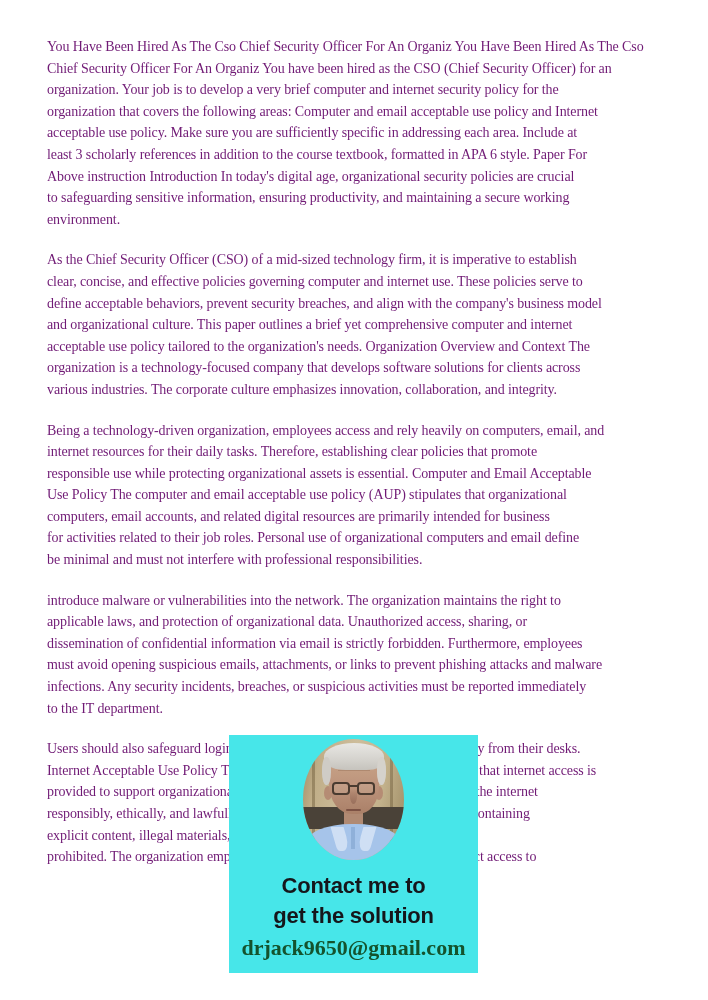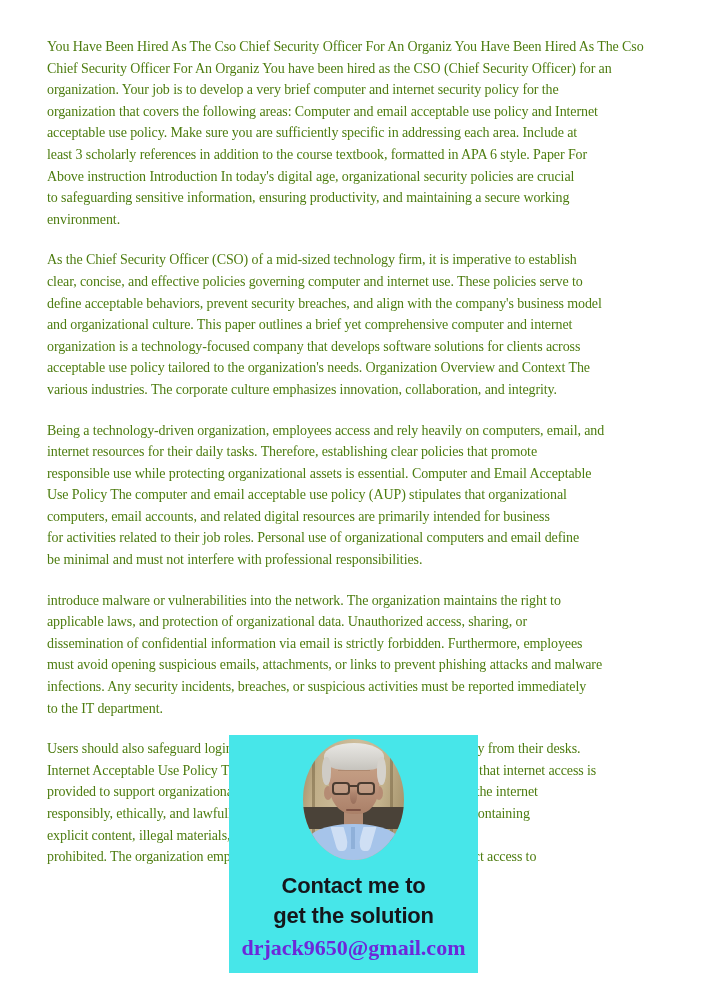--- a/index.html
+++ b/index.html
@@ -85,39 +85,39 @@
     color:#050505;
     text-align:center;
     white-space:nowrap;
   }
 </style>
 </head>
 <body>
 
 <div class="screen">
 
-  <div class="doc" style="color: #4d7c0f;">
+  <div class="doc" style="color: #701a75;">
       <div class="para">
         <div class="line">You Have Been Hired As The Cso Chief Security Officer For An Organiz You Have Been Hired As The Cso</div>
         <div class="line">Chief Security Officer For An Organiz You have been hired as the CSO (Chief Security Officer) for an</div>
         <div class="line">organization. Your job is to develop a very brief computer and internet security policy for the</div>
         <div class="line">organization that covers the following areas: Computer and email acceptable use policy and Internet</div>
         <div class="line">acceptable use policy. Make sure you are sufficiently specific in addressing each area. Include at</div>
         <div class="line">least 3 scholarly references in addition to the course textbook, formatted in APA 6 style. Paper For</div>
         <div class="line">Above instruction Introduction In today's digital age, organizational security policies are crucial</div>
         <div class="line">to safeguarding sensitive information, ensuring productivity, and maintaining a secure working</div>
         <div class="line">environment.</div>
       </div>
       <div class="para">
         <div class="line">As the Chief Security Officer (CSO) of a mid-sized technology firm, it is imperative to establish</div>
         <div class="line">clear, concise, and effective policies governing computer and internet use. These policies serve to</div>
         <div class="line">define acceptable behaviors, prevent security breaches, and align with the company's business model</div>
         <div class="line">and organizational culture. This paper outlines a brief yet comprehensive computer and internet</div>
+        <div class="line">acceptable use policy tailored to the organization's needs. Organization Overview and Context The</div>
         <div class="line">organization is a technology-focused company that develops software solutions for clients across</div>
-        <div class="line">acceptable use policy tailored to the organization's needs. Organization Overview and Context The</div>
         <div class="line">various industries. The corporate culture emphasizes innovation, collaboration, and integrity.</div>
       </div>
       <div class="para">
         <div class="line">Being a technology-driven organization, employees access and rely heavily on computers, email, and</div>
         <div class="line">internet resources for their daily tasks. Therefore, establishing clear policies that promote</div>
         <div class="line">responsible use while protecting organizational assets is essential. Computer and Email Acceptable</div>
         <div class="line">Use Policy The computer and email acceptable use policy (AUP) stipulates that organizational</div>
         <div class="line">computers, email accounts, and related digital resources are primarily intended for business</div>
         <div class="line">for activities related to their job roles. Personal use of organizational computers and email define</div>
         <div class="line">be minimal and must not interfere with professional responsibilities.</div>
@@ -161,16 +161,16 @@
       <div class="ph-lens-l"></div>
       <div class="ph-lens-r"></div>
       <div class="ph-bridge"></div>
       <div class="ph-nose"></div>
       <div class="ph-mouth"></div>
     </div>
     <div class="ad-text" style="color: rgb(21, 22, 27);">
       <div>Contact me to</div>
       <div>get the solution</div>
     </div>
-    <div class="ad-email" style="color: #6d28d9;">drjack9650@gmail.com</div>
+    <div class="ad-email" style="color: #14532d;">drjack9650@gmail.com</div>
   </div>
 
 </div>
 
 </body></html>

